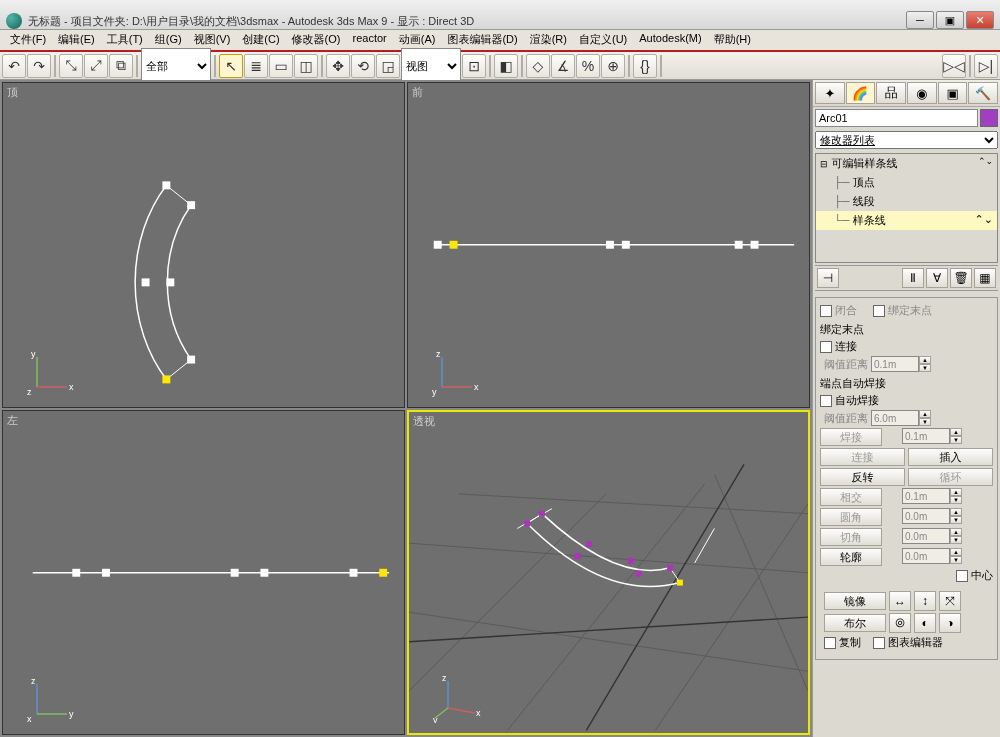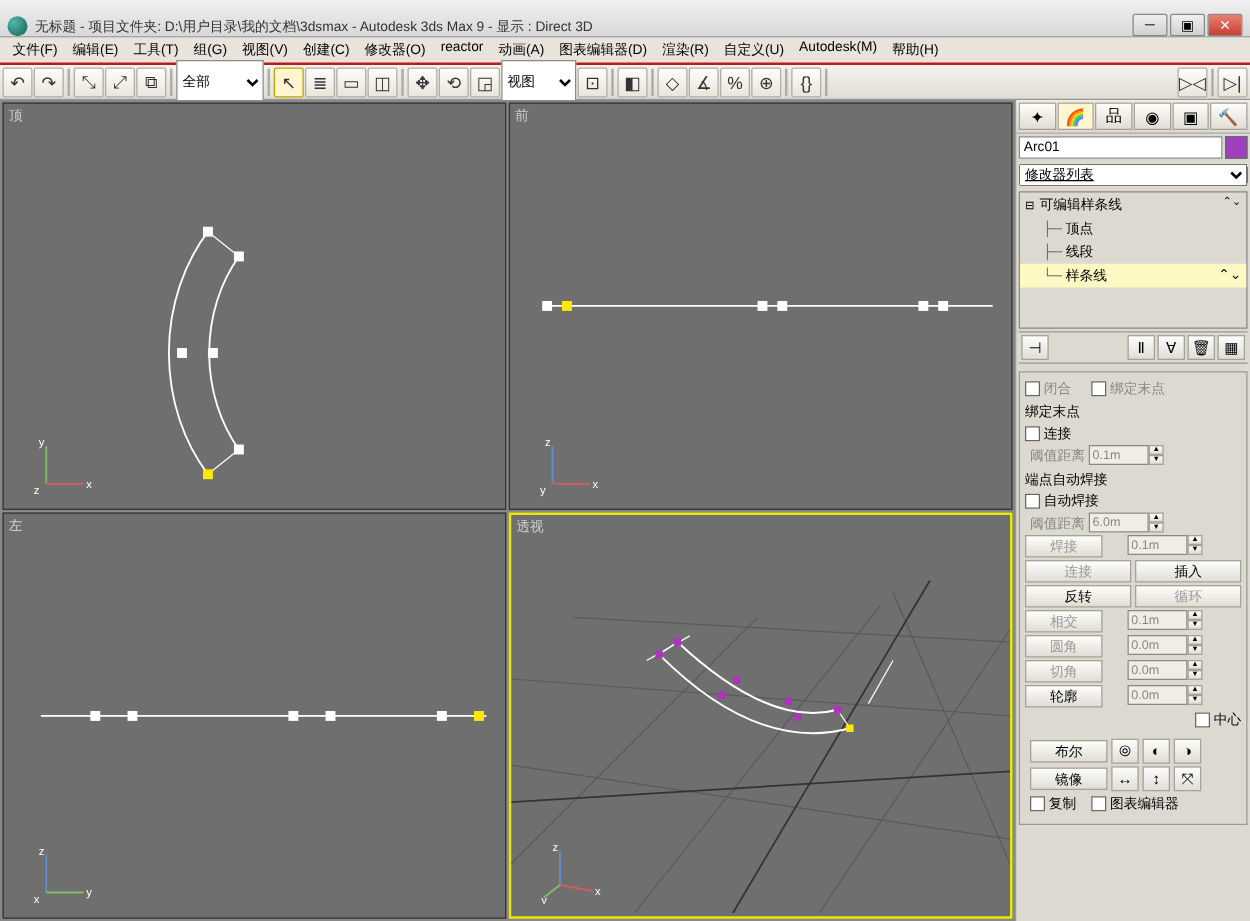--- a/index.html
+++ b/index.html
@@ -379,30 +379,30 @@
               </div>
             </div>
         </div>
         <div class="chkrow" style="justify-content:flex-end">
             <span class="chk"></span>
             <span>中心</span>
           </div>
 
         <div class="booltool">
           <div class="row">
+            <div class="pbtn" style="flex:0 0 62px">镜像</div>
+            <div class="ibtn">↔</div>
+            <div class="ibtn">↕</div>
+            <div class="ibtn">⤧</div>
+          </div>
+          <div class="row">
             <div class="pbtn" style="flex:0 0 62px">布尔</div>
             <div class="ibtn">⦾</div>
             <div class="ibtn">◐</div>
             <div class="ibtn">◑</div>
-          </div>
-          <div class="row">
-            <div class="pbtn" style="flex:0 0 62px">镜像</div>
-            <div class="ibtn">↔</div>
-            <div class="ibtn">↕</div>
-            <div class="ibtn">⤧</div>
           </div>
           <div class="chkrow">
             <span class="chk"></span>
               <span>复制</span>
             <span style="width:6px"></span>
             <span class="chk"></span>
               <span>图表编辑器</span>
           </div>
         </div>
       </div>

